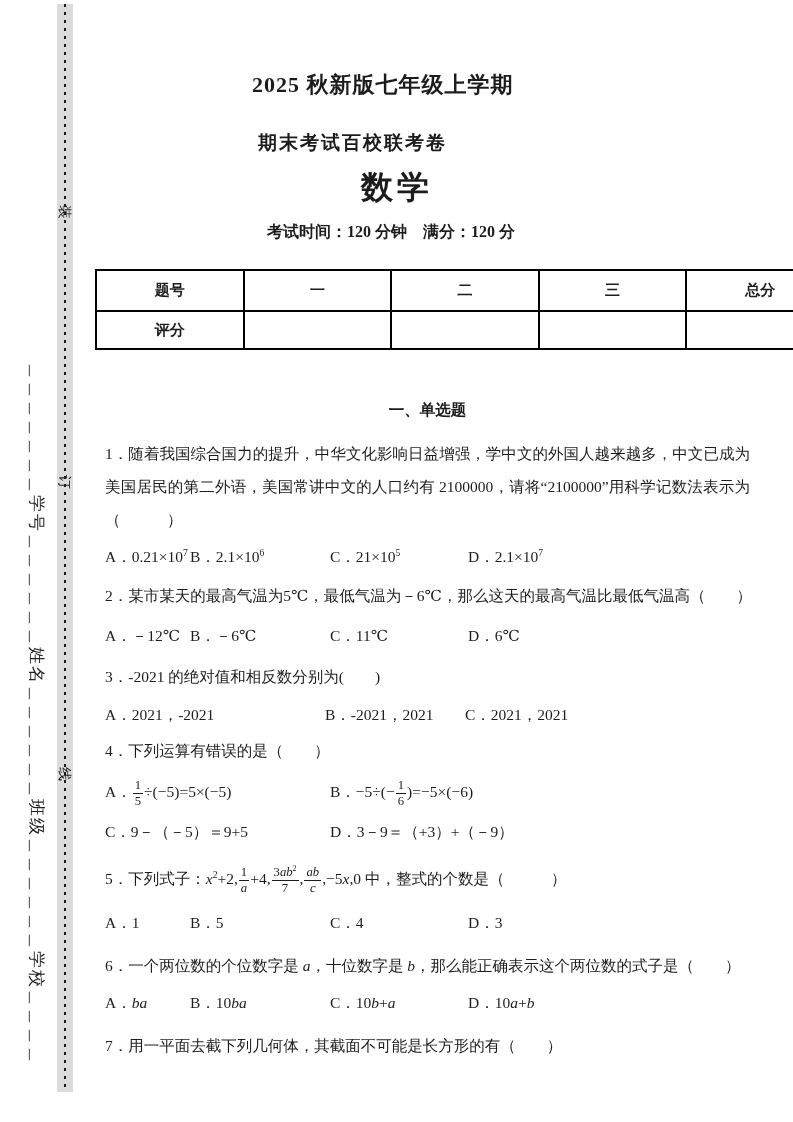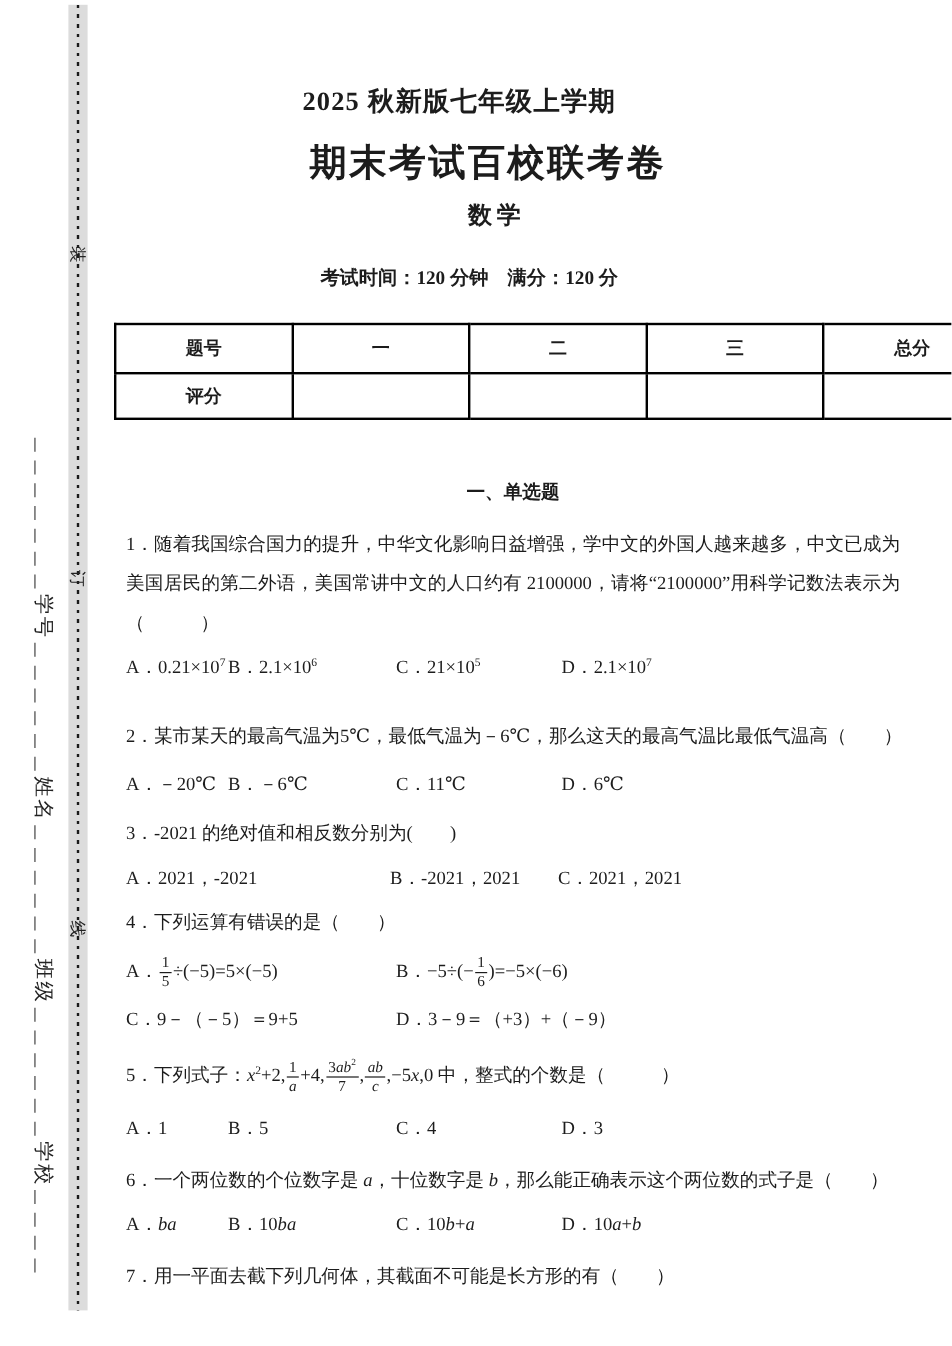--- a/index.html
+++ b/index.html
@@ -17,23 +17,23 @@
   .bchar { position:absolute; left:0; width:16px; height:16px; text-align:center;
            font-size:14px; color:#222; transform:rotate(90deg); }
 
   
   .fields { position:absolute; left:48px; top:362px; transform:rotate(90deg);
             transform-origin:top left; white-space:nowrap; font-size:17px;
             letter-spacing:2px; color:#222; }
 
   
   .title1 { position:absolute; left:252px; top:70px; font-size:22px; font-weight:bold; letter-spacing:1px;font-family:Liberation Serif, serif; }
-  .title2 { position:absolute; left:258px; top:115px; font-size:31px; font-weight:bold; letter-spacing:2px; }
-  .subject { position:absolute; left:269px; top:166px; width:290px; text-align:center;
-             font-size:20px; font-weight:bold; letter-spacing:4px; }
+  .title2 { position:absolute; left:258px; top:130px; font-size:19px; font-weight:bold; letter-spacing:2px; }
+  .subject { position:absolute; left:252px; top:166px; width:290px; text-align:center;
+             font-size:32px; font-weight:bold; letter-spacing:4px; }
   .exam-info { position:absolute; left:267px; top:222px; font-size:16px; font-weight:bold; }
 
   
   .score-table { position:absolute; left:95px; top:269px; width:740px;
                  border-collapse:collapse; table-layout:fixed; }
   .score-table td { border:2px solid #000; text-align:center; vertical-align:middle;
                     font-size:15px; font-weight:bold; }
   .score-table tr.r1 td { height:37px; }
   .score-table tr.r2 td { height:34px; }
 
@@ -42,21 +42,21 @@
   .sec { font-weight:bold; margin:0 0 16px 0;text-align:center; }
   .stem { line-height:33px; margin:0; text-align:justify; }
   .stem.one { white-space:nowrap; text-align:left; }
   .stem.tall { line-height:46px; white-space:nowrap; text-align:left; }
   .opt-row { display:flex; align-items:center; line-height:33px; }
   .opt-row.tall { line-height:46px; min-height:46px; }
   .opt { white-space:nowrap; }
   .w-a { width:85px; } .w-b { width:140px; } .w-c { width:138px; }
   .w3-a { width:220px; } .w3-b { width:140px; } .w3-c { width:120px; }
   .w4 { width:225px; }
-  .mb4{margin-bottom:4px;} .mb2{margin-bottom:2px;} .mb6{margin-bottom:24px;}
+  .mb4{margin-bottom:4px;} .mb2{margin-bottom:2px;} .mb6{margin-bottom:6px;}
   .mb7{margin-bottom:7px;} .mb8{margin-bottom:8px;} .mb5{margin-bottom:5px;}
   .mb3{margin-bottom:3px;} .mb10{margin-bottom:10px;} .mb0{margin-bottom:0;}
 
   
   sup { font-size:0.62em; line-height:0; }
   i { font-style:italic; }
   .frac { display:inline-flex; flex-direction:column; align-items:center;
           vertical-align:middle; font-size:0.82em; line-height:1.15; margin:0 1px; }
   .fn { border-bottom:1.4px solid #1c1c1c; padding:0 2px; }
   .fd { padding:0 2px; }
@@ -105,21 +105,21 @@
     <div class="stem mb4">1．随着我国综合国力的提升，中华文化影响日益增强，学中文的外国人越来越多，中文已成为美国居民的第二外语，美国常讲中文的人口约有 2100000，请将“2100000”用科学记数法表示为（　　　）</div>
     <div class="opt-row mb6">
       <span class="opt w-a">A．0.21×10<sup>7</sup></span>
       <span class="opt w-b">B．2.1×10<sup>6</sup></span>
       <span class="opt w-c">C．21×10<sup>5</sup></span>
       <span class="opt">D．2.1×10<sup>7</sup></span>
     </div>
 
     <div class="stem one mb7">2．某市某天的最高气温为5℃，最低气温为－6℃，那么这天的最高气温比最低气温高（　　）</div>
     <div class="opt-row mb8">
-      <span class="opt w-a">A．－20℃</span>
+      <span class="opt w-a">A．－12℃</span>
       <span class="opt w-b">B．－6℃</span>
       <span class="opt w-c">C．11℃</span>
       <span class="opt">D．6℃</span>
     </div>
 
     <div class="stem one mb5">3．-2021 的绝对值和相反数分别为(　　)</div>
     <div class="opt-row mb3">
       <span class="opt w3-a">A．2021，-2021</span>
       <span class="opt w3-b">B．-2021，2021</span>
       <span class="opt w3-c">C．2021，2021</span>

